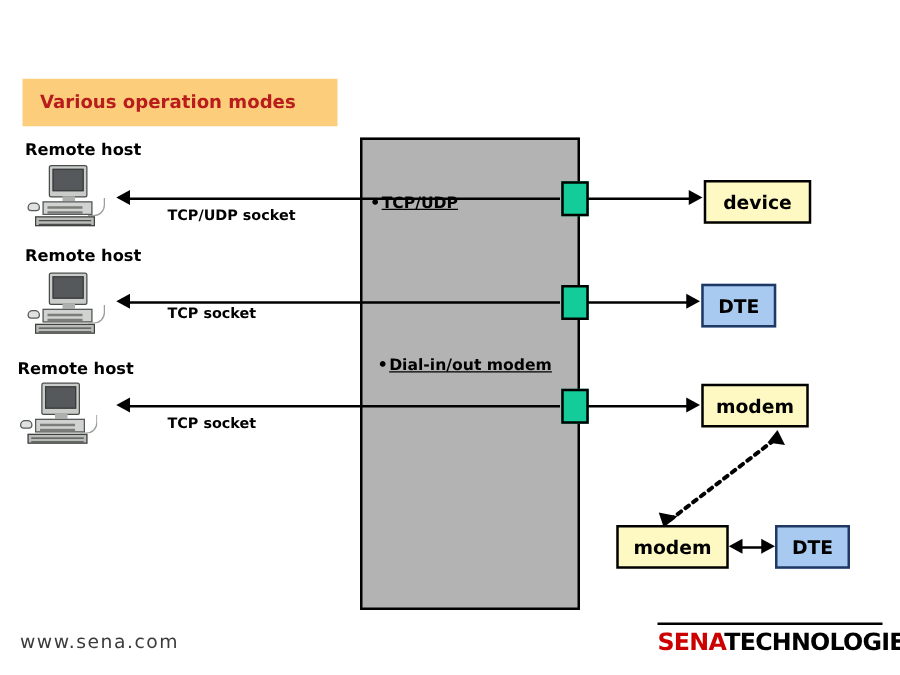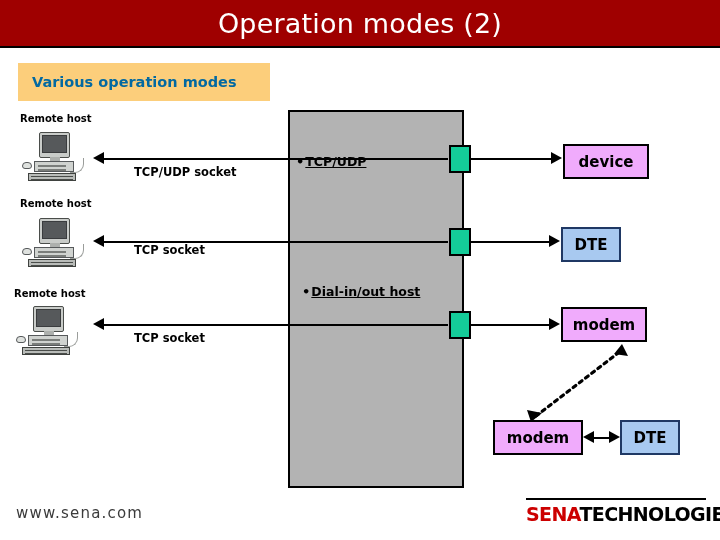--- a/index.html
+++ b/index.html
@@ -30,21 +30,21 @@
 
   
   .banner{
     position:absolute;left:18px;top:63px;width:252px;height:38px;
     background:#fcce7b;
     display:flex;align-items:center;
   }
   .banner-text{
     padding-left:14px;
     font-family:"DejaVu Sans", sans-serif;
-    font-size:14.5px;font-weight:bold;color:#0369a1;
+    font-size:14.5px;font-weight:bold;color:#b91c1c;
     white-space:nowrap;
   }
 
   
   .graybox{
     position:absolute;left:288px;top:110px;width:176px;height:378px;
     background:#b3b3b3;
     border:2px solid #000;
     box-sizing:border-box;
   }
@@ -57,21 +57,21 @@
   .gb-item .bullet{font-size:13px;margin-right:1px;}
   .gb-item .ul{text-decoration:underline;}
   .gb-tcp{top:18px;margin-top:24px;}
   .gb-mod{top:88px;}
   .gb-dial{top:172px;left:12px;}
 
   
   .host-label{
     position:absolute;
     font-family:"DejaVu Sans", sans-serif;
-    font-size:10px;font-weight:bold;color:#000;
+    font-size:13px;font-weight:bold;color:#000;
     white-space:nowrap;
   }
   .host1-label{left:20px;top:113px;}
   .host2-label{left:20px;top:198px;}
   .host3-label{left:14px;top:288px;}
 
   
   .pc{position:absolute;width:62px;height:50px;}
   .pc1{left:22px;top:132px;}
   .pc2{left:22px;top:218px;}
@@ -135,21 +135,21 @@
   }
 
   
   .rbox{
     position:absolute;
     display:flex;align-items:center;justify-content:center;
     font-family:"DejaVu Sans", sans-serif;
     font-size:15px;font-weight:bold;color:#000;
     box-sizing:border-box;white-space:nowrap;
   }
-  .rbox.gold{background:#f0abfc;border:2px solid #000;}
+  .rbox.gold{background:#fef9c3;border:2px solid #000;}
   .rbox.blue{background:#a8c9f0;border:2px solid #1f3864;color:#000;}
 
   .box-device{left:563px;top:144px;width:86px;height:35px;}
   .box-dte1{left:561px;top:227px;width:60px;height:35px;}
   .box-modem1{left:561px;top:307px;width:86px;height:35px;}
   .box-modem2{left:493px;top:420px;width:90px;height:35px;}
   .box-dte2{left:620px;top:420px;width:60px;height:35px;}
 
   
   .dotted-diag{
@@ -173,34 +173,31 @@
     font-size:19px;font-weight:bold;letter-spacing:-0.6px;white-space:nowrap;
   }
   .logo-sena{color:#cc0000;}
   .logo-tech{color:#000;}
 </style>
 </head>
 <body>
 
 <div class="slide">
 
-  <div class="titlebar">
-    <div class="title-text">Operation modes (2)</div>
-  </div>
 
   <div class="banner">
     <span class="banner-text">Various operation modes</span>
   </div>
 
   <div class="graybox">
     <div class="gb-item gb-tcp">
       <span class="bullet">•</span><span class="ul">TCP/UDP</span>
     </div>
     <div class="gb-item gb-dial">
-      <span class="bullet">•</span><span class="ul">Dial-in/out host</span>
+      <span class="bullet">•</span><span class="ul">Dial-in/out modem</span>
     </div>
   </div>
 
   <div class="host-label host1-label">Remote host</div>
   <div class="pc pc1">
     <div class="monitor"></div>
     <div class="screen"></div>
     <div class="neck"></div>
     <div class="tower"></div>
     <div class="kbd"></div>

